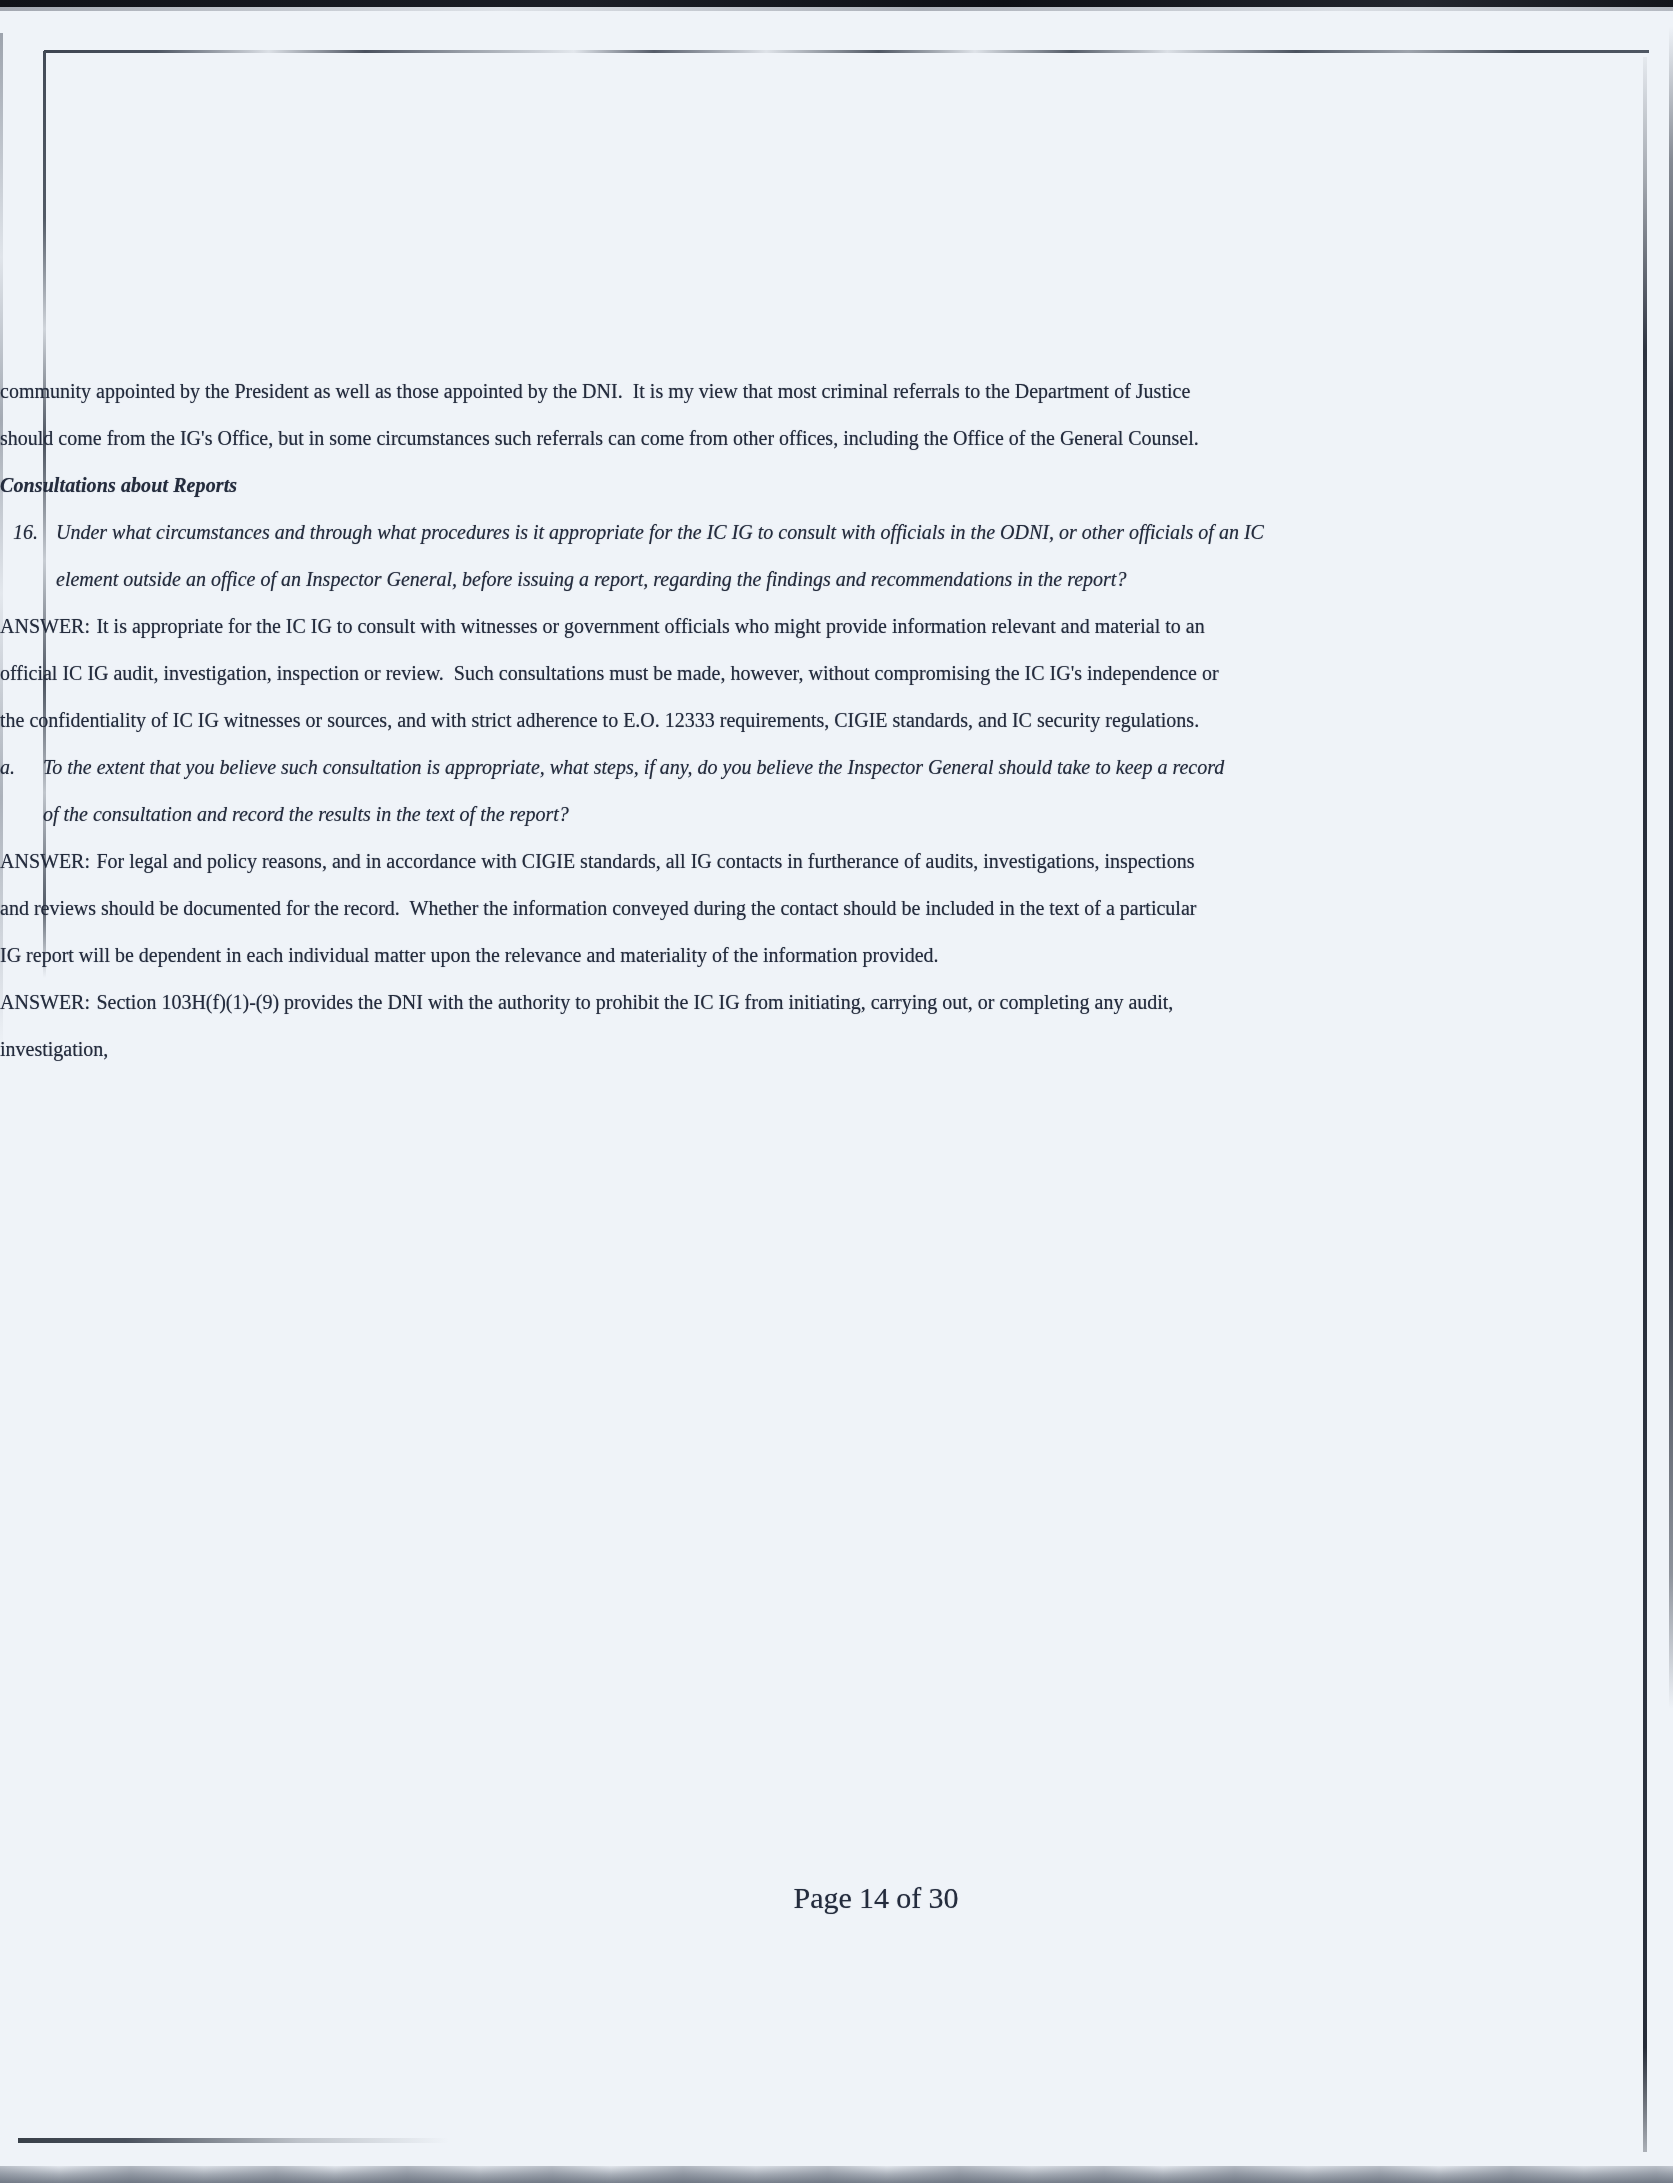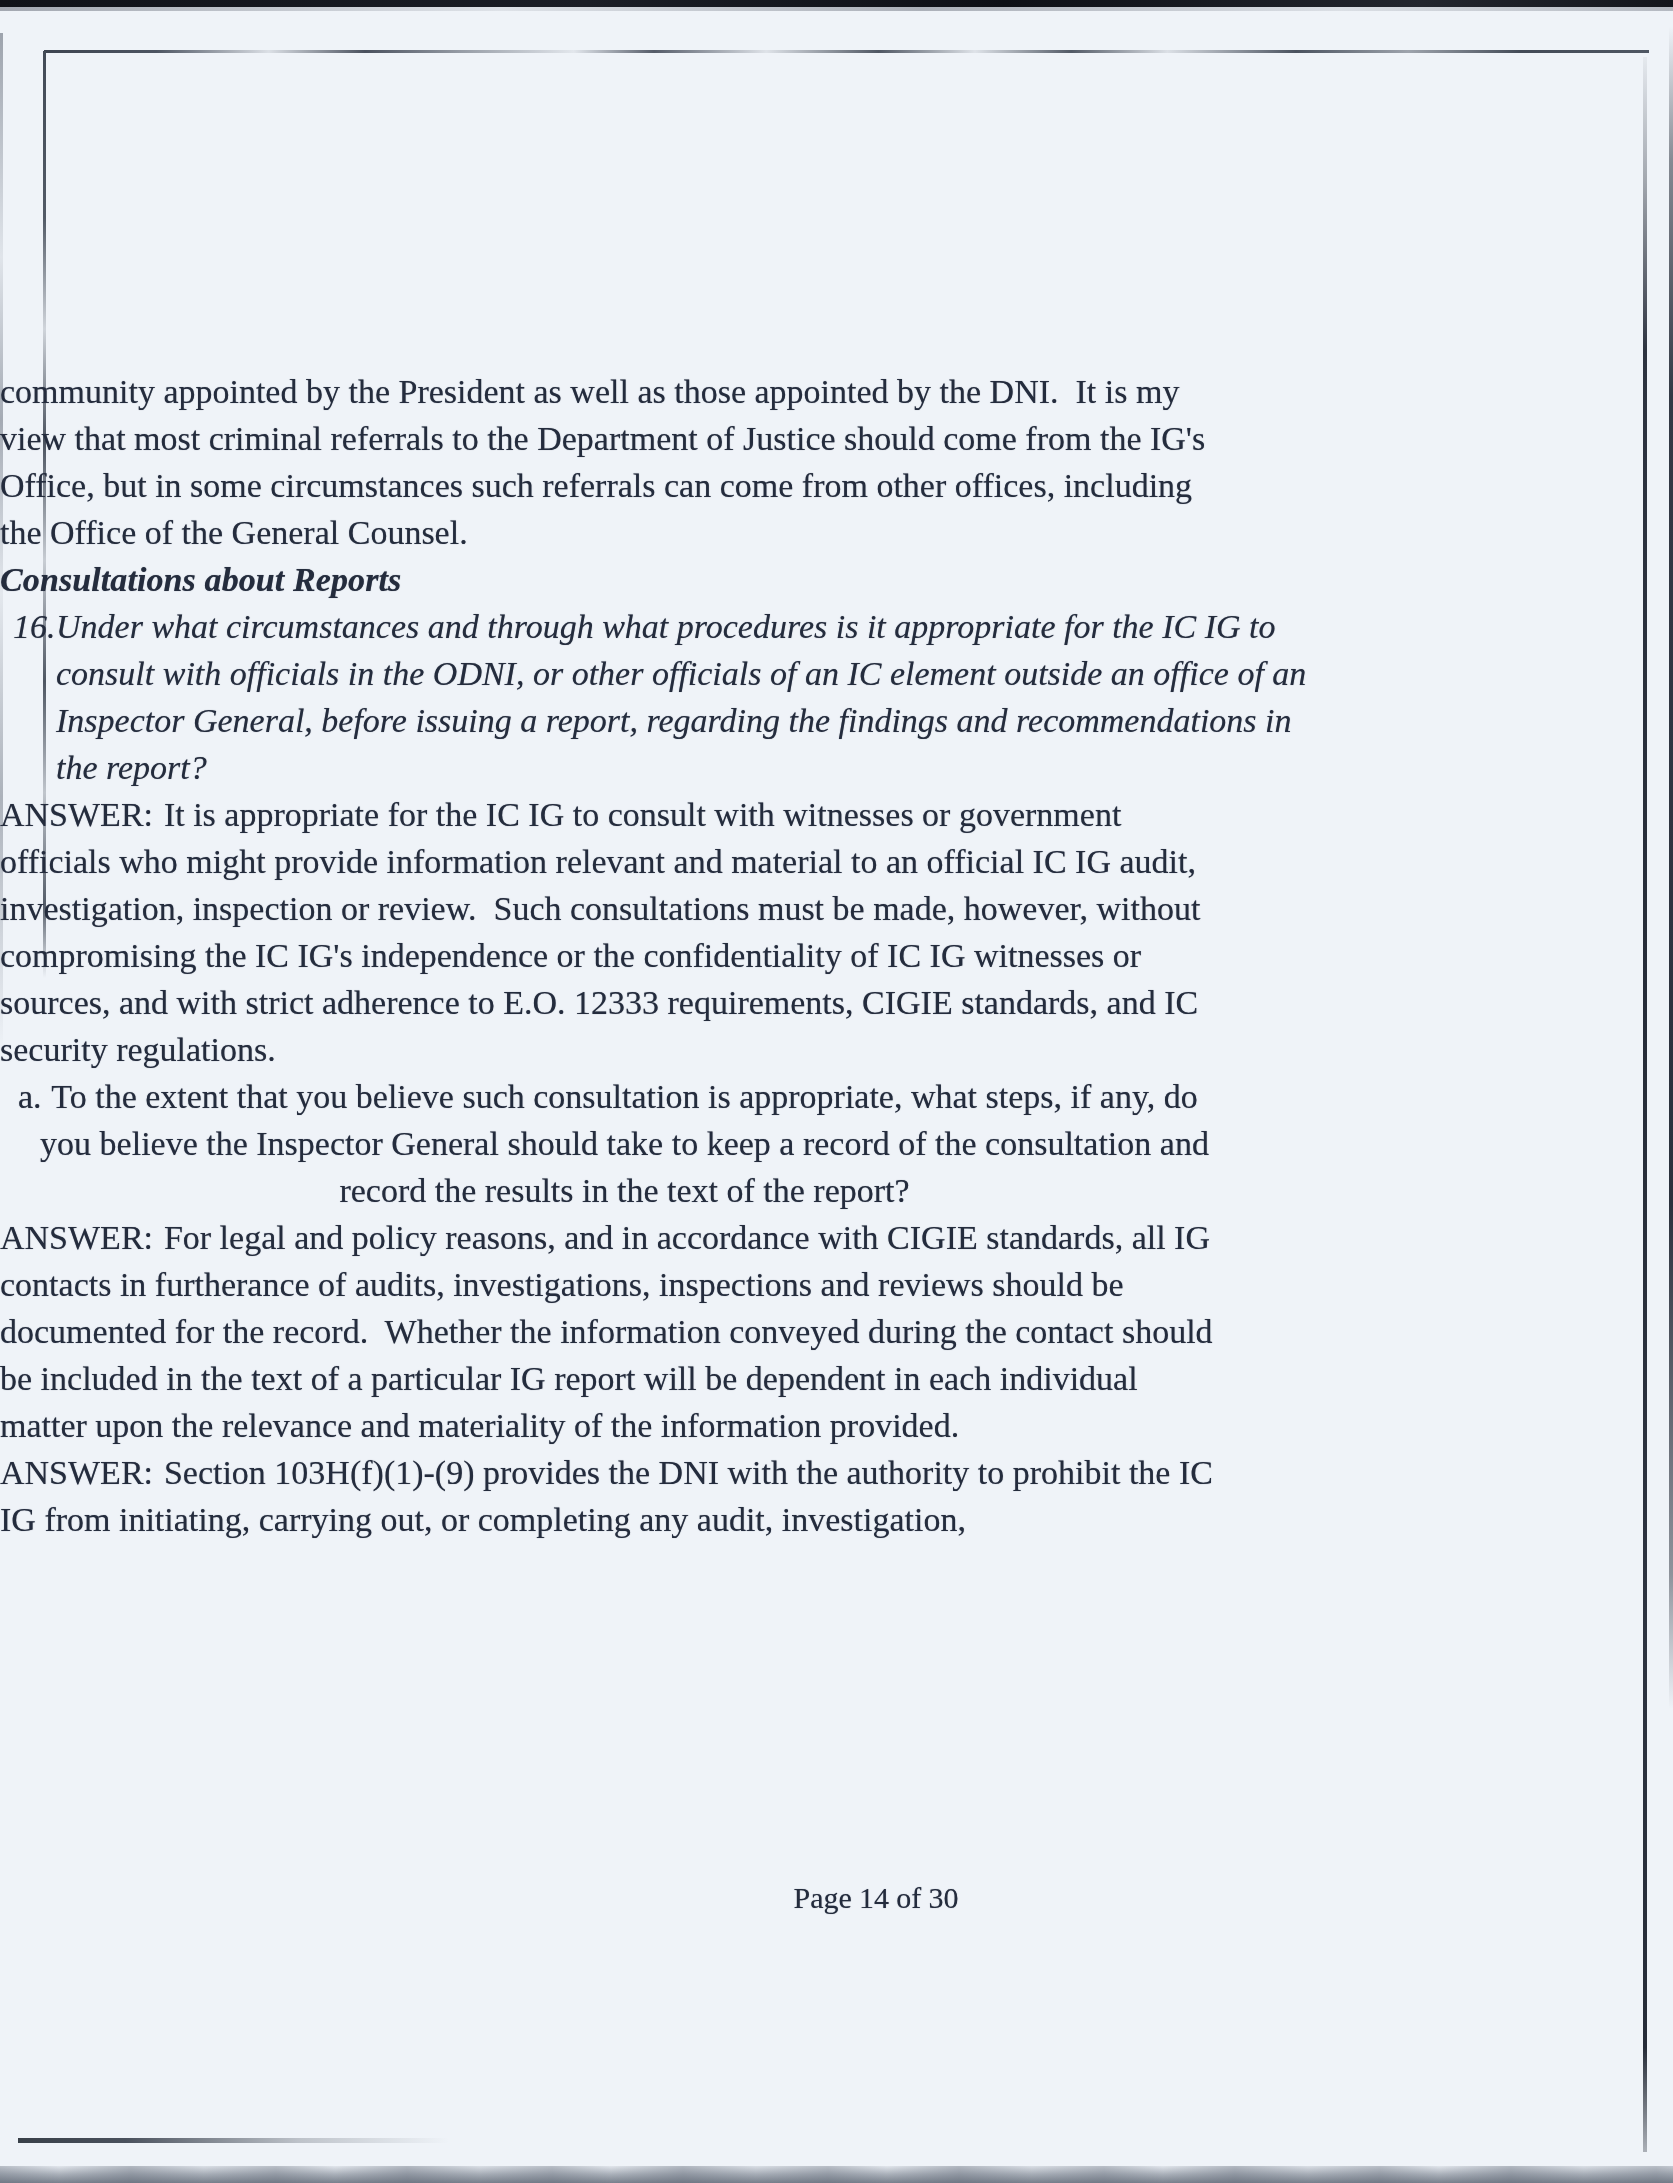--- a/index.html
+++ b/index.html
@@ -66,21 +66,21 @@
       repeating-linear-gradient(90deg,
         rgba(96,104,118,0.35) 0px, rgba(96,104,118,0.05) 59px, rgba(96,104,118,0.4) 131px,
         rgba(96,104,118,0.1) 204px, rgba(96,104,118,0.35) 276px),
       linear-gradient(to bottom, rgba(122,130,142,0.05) 0%, rgba(122,130,142,0.55) 45%, #747c88 100%);
   }
 
   
   .content { position: absolute; left: 0; top: 368px; width: 1674px; }
   .content p {
     margin: 0;
-    font-size: 34px;
+    font-size: 20px;
     line-height: 47px;
     text-shadow: 0 0 0.9px rgba(32, 40, 60, 0.55);
   }
   .content .bindtext { white-space: pre-wrap; }
 
   .para-intro { margin-left: 316px; width: 1210px; }
 
   .section-heading {
     margin-left: 237px; margin-top: 61px;
     font-weight: bold; font-style: italic;
@@ -95,21 +95,22 @@
   .q-num { display: inline-block; width: 43px; text-indent: 0; }
 
   .answer { margin-left: 316px; width: 1220px; }
   .answer-1 { margin-top: 24px; }
   .answer-2 { margin-top: 22.4px; }
   .answer-3 { margin-top: 28px; }
   .ans-label { font-weight: normal; margin-right: 0.32em; }
 
   .sub-question {
     margin-left: 323px; width: 1193px;
-    padding-left: 28px; text-indent: -43px; text-align: center;
+    font-style: italic;
+    padding-left: 43px; text-indent: -43px;
   }
   .sub-a { margin-top: 32px; }
   .sub-b { margin-top: 26px; }
   .sub-marker { display: inline-block; width: 43px; text-indent: 0; }
 
   .page-footer {
     position: absolute; top: 1878px; left: 39px; width: 1674px;
     text-align: center;
     font-size: 30px; line-height: 39px;
     text-shadow: 0 0 0.9px rgba(32, 40, 60, 0.55);

